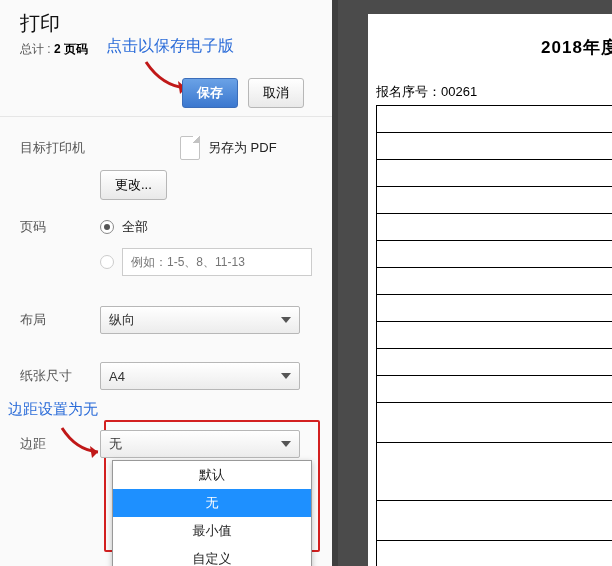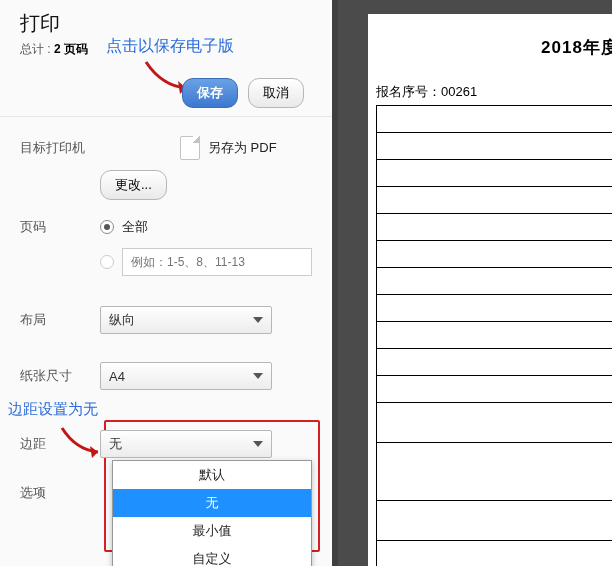--- a/index.html
+++ b/index.html
@@ -7,21 +7,21 @@
   body { display: flex; background: #fff; }
 
   
   .panel { width: 332px; height: 566px; background: #fafafa; position: relative; padding: 10px 20px 0 20px; font-size: 13px; color: #222; }
   .title { font-size: 20px; color: #111; }
   .subtitle { margin-top: 4px; font-size: 12px; color: #555; }
   .subtitle b { color: #000; }
   .annot-save { position: absolute; left: 106px; top: 36px; color: #2a6bd8; font-size: 16px; }
   .arrow-save { position: absolute; left: 142px; top: 58px; }
   .btnrow { position: absolute; right: 28px; top: 78px; display: flex; gap: 10px; }
-  .btn { border: 1px solid #b7b7b7; border-radius: 11px; padding: 5px 14px; font-size: 13px; background: linear-gradient(#fff,#e9e9e9); cursor: pointer; }
+  .btn { border: 1px solid #b7b7b7; border-radius: 3px; padding: 5px 14px; font-size: 13px; background: linear-gradient(#fff,#e9e9e9); cursor: pointer; }
   .btn-primary { background: linear-gradient(#6aa2e6,#3b78cf); color: #fff; border-color: #3b6db9; font-weight: bold; }
 
   .divider { position: absolute; left: 0; right: 0; top: 116px; height: 1px; background: #e6e6e6; }
 
   .row { display: flex; align-items: center; }
   .rowlabel { width: 80px; color: #555; font-size: 13px; }
   .rowbody { flex: 1; }
 
   
   .sect-dest { position: absolute; left: 20px; right: 20px; top: 136px; }
@@ -33,21 +33,21 @@
   
   .sect-pages { position: absolute; left: 20px; right: 20px; top: 218px; }
   .radio-row { display: flex; align-items: center; gap: 8px; margin-left: 80px; margin-bottom: 12px; }
   .radio { width: 14px; height: 14px; border-radius: 50%; border: 1px solid #888; position: relative; background: #fff; }
   .radio.checked:after { content: ""; position: absolute; inset: 3px; border-radius: 50%; background: #555; }
   .radio.dim { border-color: #ccc; }
   .pageinput { flex: 1; height: 28px; border: 1px solid #ccc; border-radius: 0; padding: 0 8px; color: #aaa; font-size: 12px; background: #fff; }
 
   
   .sect-layout { position: absolute; left: 20px; right: 20px; top: 306px; }
-  .select { width: 172px; height: 28px; border: 1px solid #b7b7b7; border-radius: 2px; background: linear-gradient(#fff,#ececec); display: flex; align-items: center; justify-content: space-between; padding: 0 8px; font-size: 13px; color: #333; cursor: pointer; }
+  .select { width: 200px; height: 28px; border: 1px solid #b7b7b7; border-radius: 2px; background: linear-gradient(#fff,#ececec); display: flex; align-items: center; justify-content: space-between; padding: 0 8px; font-size: 13px; color: #333; cursor: pointer; }
   .caret { width: 0; height: 0; border-left: 5px solid transparent; border-right: 5px solid transparent; border-top: 6px solid #555; }
 
   
   .sect-paper { position: absolute; left: 20px; right: 20px; top: 362px; }
 
   .annot-margin { position: absolute; left: 8px; top: 400px; color: #2a6bd8; font-size: 15px; }
   .arrow-margin { position: absolute; left: 58px; top: 424px; }
 
   .redbox { position: absolute; left: 104px; top: 420px; width: 216px; height: 132px; border: 2px solid #d32020; border-radius: 2px; pointer-events: none; }
 
@@ -152,21 +152,20 @@
     </div>
   </div>
 
   <div class="dropdown-open">
     <div class="opt">默认</div>
     <div class="opt sel">无</div>
     <div class="opt">最小值</div>
     <div class="opt">自定义</div>
   </div>
 
-  <div class="sect-options rowlabel">选项</div>
 </div>
 
 <div class="preview-wrap">
   <div class="paper">
     <div class="doc-title">2018年度全国</div>
     <div class="regno">
       <span>报名序号：</span><span>00261</span>
     </div>
     <table class="tbl">
       <tbody>

